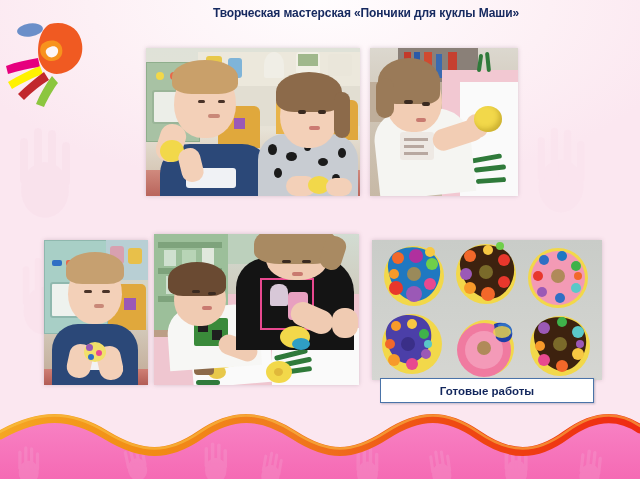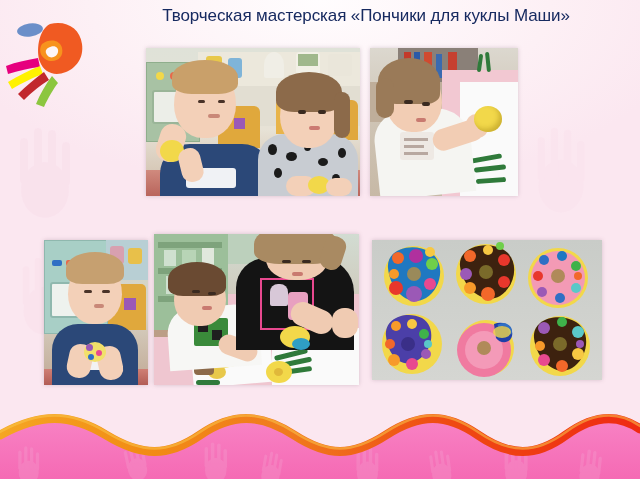--- a/index.html
+++ b/index.html
@@ -20,21 +20,21 @@
   .wm{position:absolute;opacity:.30;pointer-events:none;}
   .wm svg{display:block;}
 
   
   .logo{position:absolute;left:4px;top:14px;width:96px;height:96px;}
 
   
   .title{
     position:absolute;left:96px;top:6px;width:540px;
     text-align:center;
-    font-size:17px;font-weight:normal;
+    font-size:12px;font-weight:bold;
     color:#172a60;
     letter-spacing:-.1px;
     white-space:nowrap;
   }
 
   
   .photo{position:absolute;overflow:hidden;background:#cfd6da;
          box-shadow:0 0 4px rgba(120,90,110,.28);}
   .photo .scene{position:absolute;inset:0;}
 
@@ -400,20 +400,23 @@
           <circle cx="172" cy="120" r="6" fill="#e8498f"></circle>
           <circle cx="190" cy="126" r="6" fill="#f2682a"></circle>
           <circle cx="206" cy="114" r="6" fill="#f7c843"></circle>
           <circle cx="208" cy="104" r="4" fill="#9b59b6"></circle>
         </g>
       </svg>
     </div>
   </div>
 
 
+  <div class="caption" style="left:380px;top:378px;width:214px;height:25px;">
+    <span>Готовые работы</span>
+  </div>
 
   <div class="footer">
     <svg width="640" height="70" viewBox="0 0 640 70" preserveAspectRatio="none">
       <defs>
         <linearGradient id="waveGrad" x1="0" y1="0" x2="1" y2="0">
           <stop offset="0%" stop-color="#f5a623"></stop>
           <stop offset="22%" stop-color="#f28c14"></stop>
           <stop offset="45%" stop-color="#f07a1e"></stop>
           <stop offset="70%" stop-color="#ef4a12"></stop>
           <stop offset="100%" stop-color="#ef2a12"></stop>

